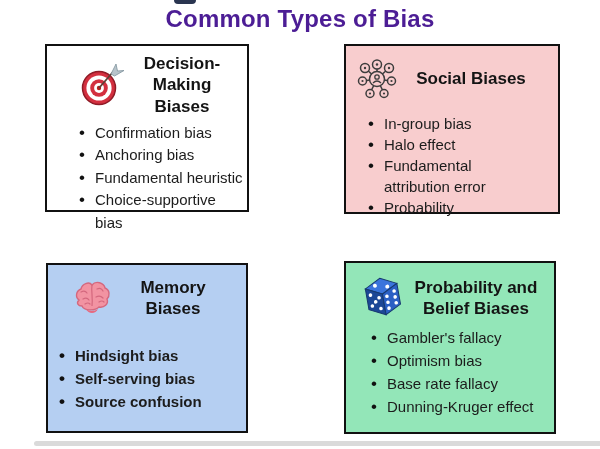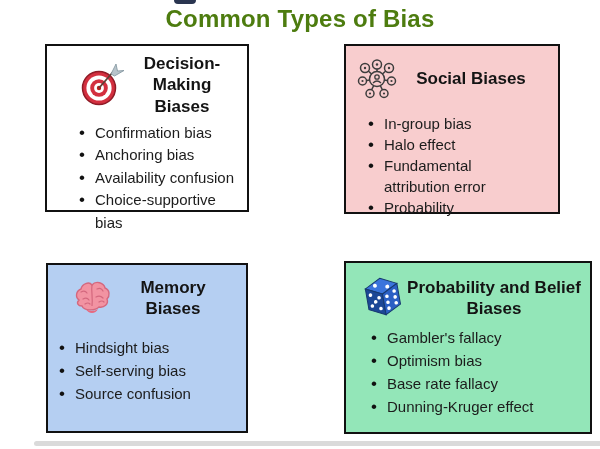--- a/index.html
+++ b/index.html
@@ -37,66 +37,66 @@
 
   
   .card-social { left:344px; top:44px; width:216px; height:170px; }
   .card-social .card-header { padding:12px 14px 0 10px; }
   .card-social .card-list { margin:13px 0 0 22px; max-width:170px; }
   .card-social li { line-height:21px; }
 
   
   .card-memory { left:46px; top:263px; width:202px; height:170px; }
   .card-memory .card-header { padding:12px 12px 0 24px; }
-  .card-memory .card-list { margin:16px 0 0 11px; }
+  .card-memory .card-list { margin:24px 0 0 11px;font-weight:bold; }
   .card-memory li { line-height:23px; }
 
   
-  .card-probability { left:344px; top:261px; width:248px; height:173px; }
+  .card-probability { left:344px; top:261px; width:212px; height:173px; }
   .card-probability .card-header { padding:12px 8px 0 14px; }
   .card-probability .card-list { margin:5px 0 0 25px; }
   .card-probability li { line-height:23px; }
 
   .top-edge-artifact {
     position:absolute; left:174px; top:0; width:22px; height:4px;
     background:#2a3550; border-radius:0 0 11px 11px;
   }
   .bottom-edge-line {
     position:absolute; left:34px; top:441px; width:566px; height:5px;
     background:#dadada; border-radius:3px 0 0 3px;
   }
 </style>
 </head>
 <body>
 
 <div class="canvas">
 
   <span class="top-edge-artifact"></span>
 
-  <h1 class="page-title" style="color: #4d7c0f;">Common Types of Bias</h1>
+  <h1 class="page-title" style="color: #4c1d95;">Common Types of Bias</h1>
 
   <section class="card card-decision" style="background-color: rgb(255, 255, 255); padding-left: 20px;">
     <div class="card-header">
       <span class="icon">
         <svg width="46" height="46" viewBox="0 0 46 46" aria-hidden="true">
           <circle cx="20" cy="26" r="16.5" fill="#d32f3f" stroke="#8e1b26" stroke-width="1.5"></circle>
           <circle cx="20" cy="26" r="12.6" fill="#ffffff"></circle>
           <circle cx="20" cy="26" r="8.8" fill="#d32f3f"></circle>
           <circle cx="20" cy="26" r="4.9" fill="#ffffff"></circle>
           <circle cx="20" cy="26" r="2.2" fill="#b71c1c"></circle>
           <line x1="20" y1="26" x2="34" y2="10" stroke="#5d4037" stroke-width="1.8"></line>
           <path d="M32 12 L37 2 L38.5 9 L45 8.5 L35.5 14 Z" fill="#b8c4cb" stroke="#7d929c" stroke-width="0.8"></path>
         </svg>
       </span>
       <h2 class="card-title">Decision-Making Biases</h2>
     </div>
     <ul class="card-list">
       <li>Confirmation bias</li>
       <li>Anchoring bias</li>
-      <li>Availability confusion</li>
+      <li>Fundamental heuristic</li>
       <li>Choice-supportive bias</li>
     </ul>
   </section>
 
   <section class="card card-social" style="background-color: rgb(248, 205, 206);">
     <div class="card-header">
       <span class="icon">
         <svg width="42" height="42" viewBox="0 0 42 42" aria-hidden="true">
           <g stroke="#3d3d3d" stroke-width="1.5">
             <line x1="21" y1="21" x2="9" y2="10"></line>

